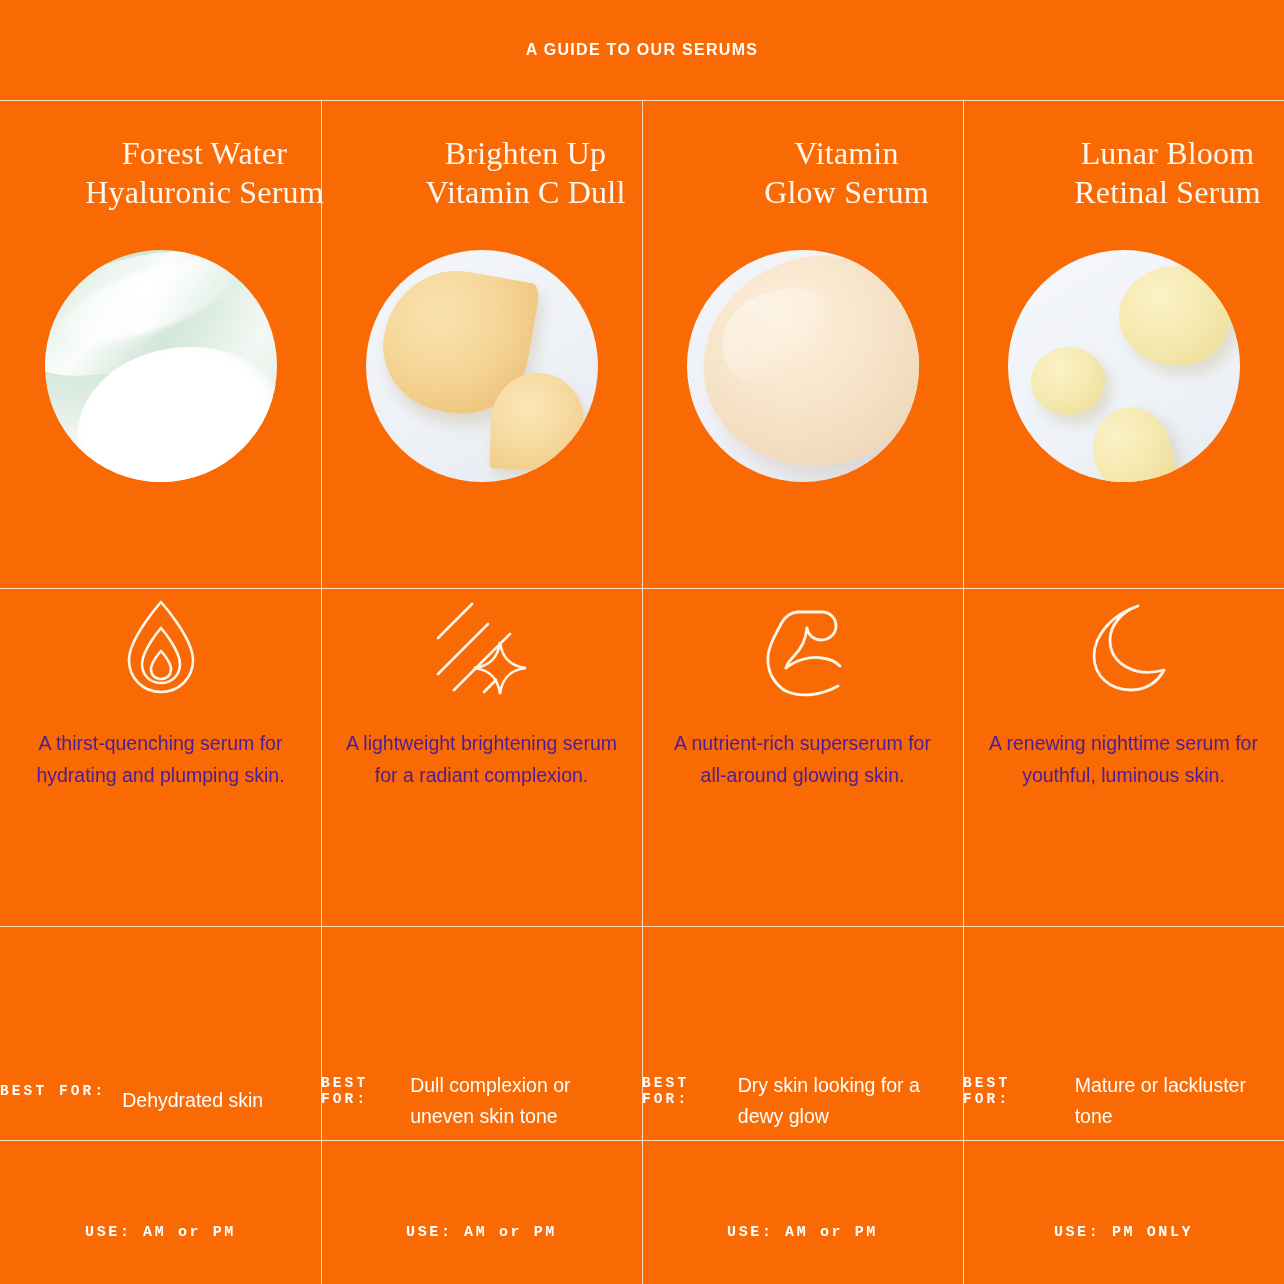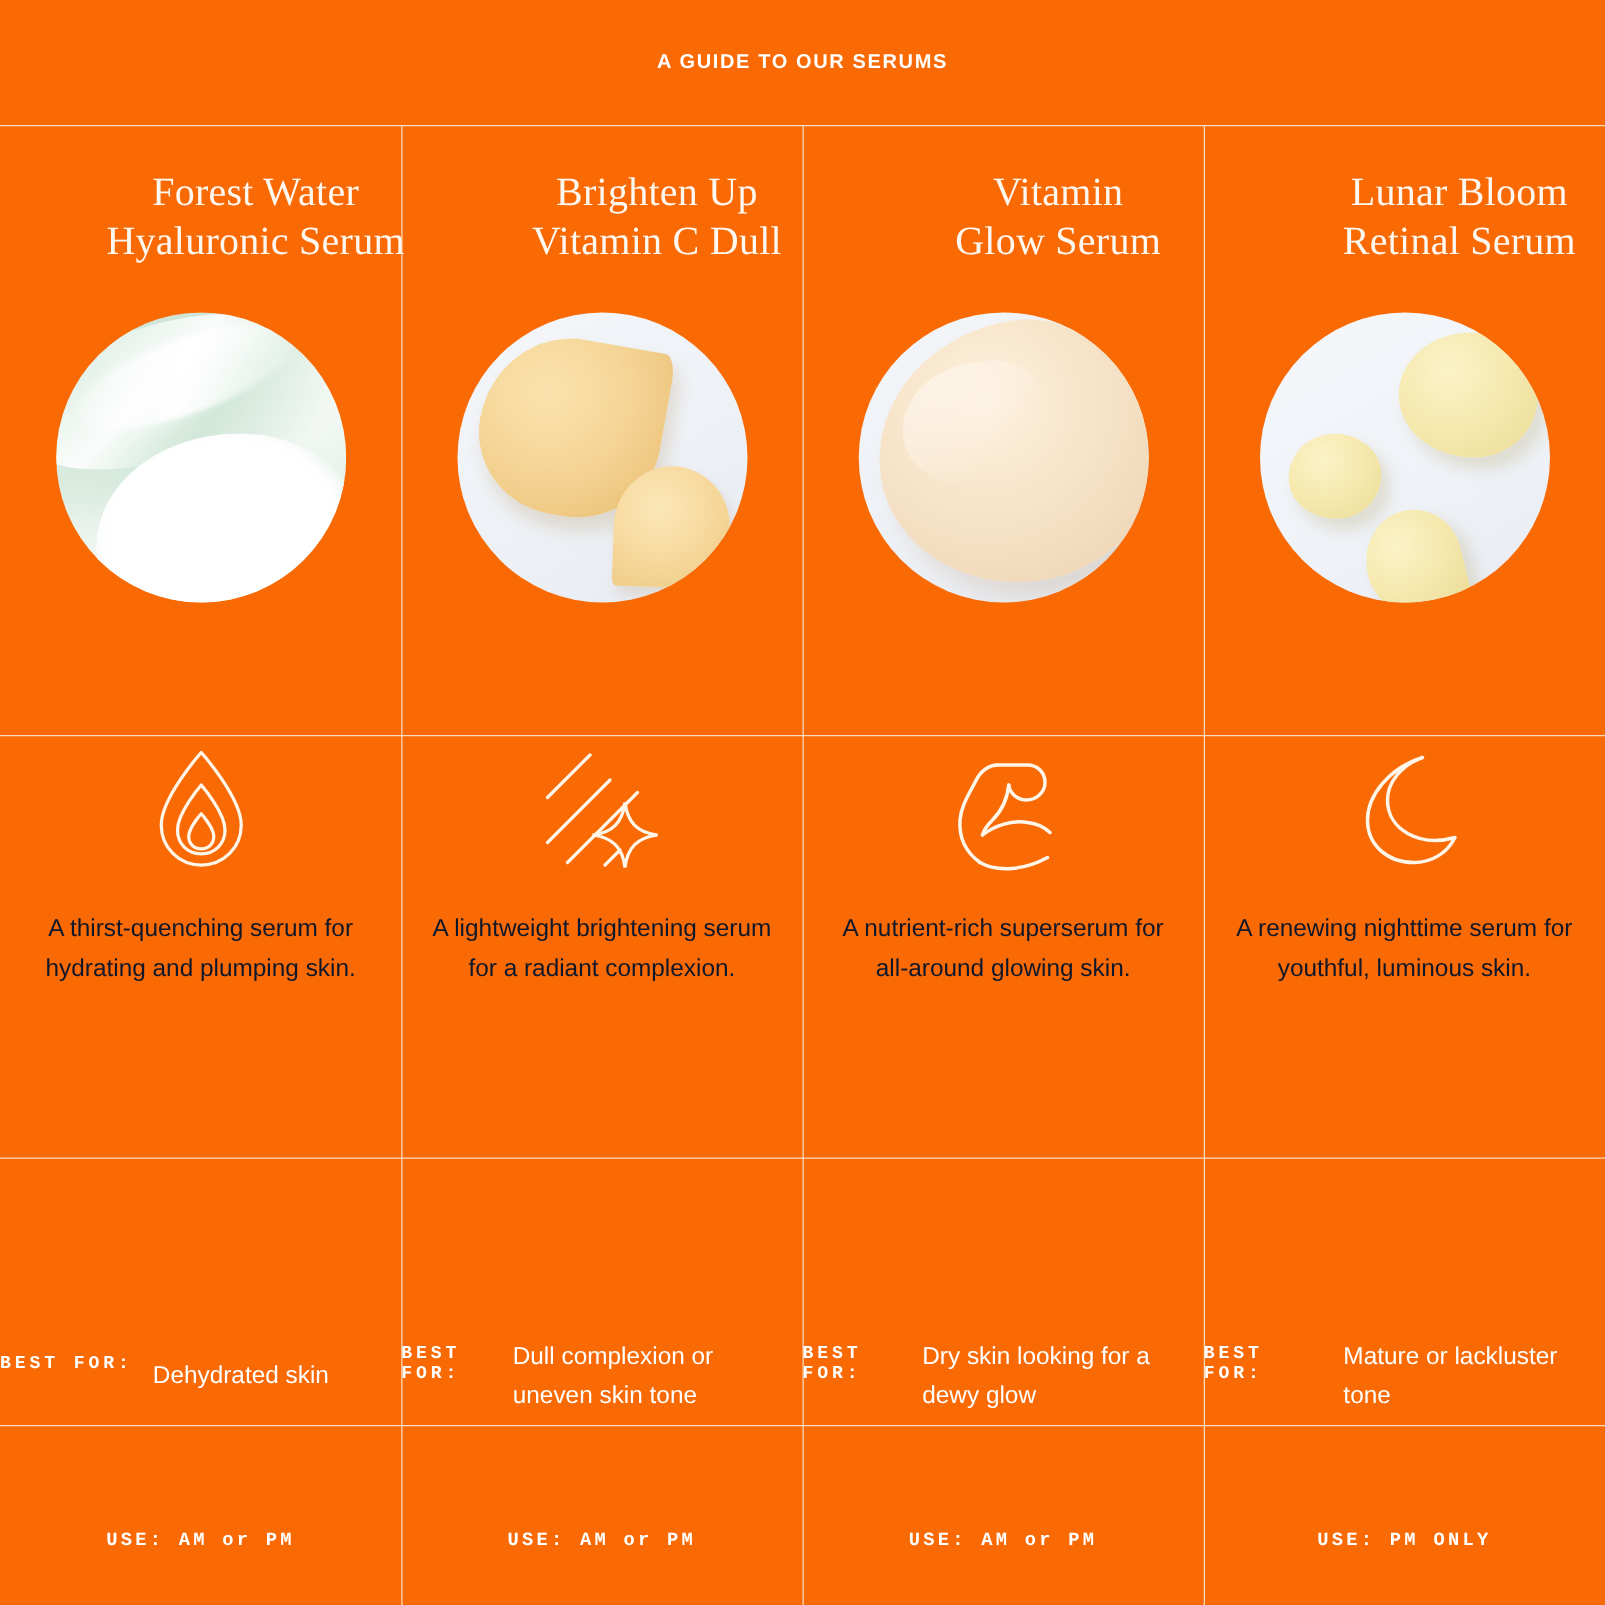--- a/index.html
+++ b/index.html
@@ -117,21 +117,21 @@
   .icon-cell{
     position:absolute;top:488px;left:0;width:321px;height:120px;
     display:flex;align-items:center;justify-content:center;
   }
   .icon-cell svg{display:block;}
   .desc-cell{
     position:absolute;top:628px;left:0;width:321px;height:110px;
     display:flex;align-items:flex-start;justify-content:center;
   }
   .desc-text{
-    font-size:19.5px;line-height:1.63;text-align:center;color:#0f172a;
+    font-size:19.5px;line-height:1.63;text-align:center;color:#4c1d95;
     padding:0 22px;font-weight:400;
   }
 
   
   .best-cell{
     position:absolute;top:880px;left:0;width:321px;height:180px;
     display:flex;flex-direction:row;align-items:center;margin-top:31px;
   }
   .best-label{
     font-family:"Liberation Mono", monospace;

